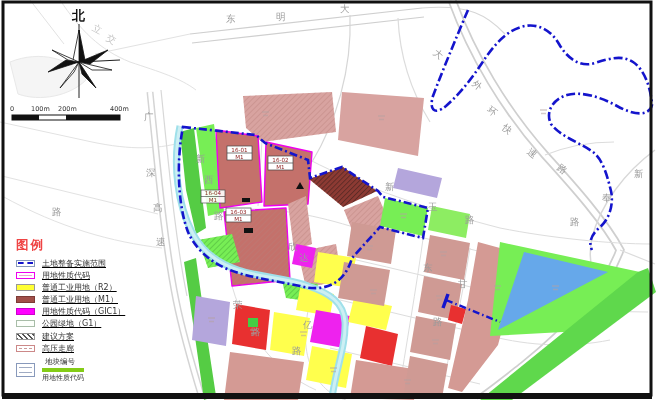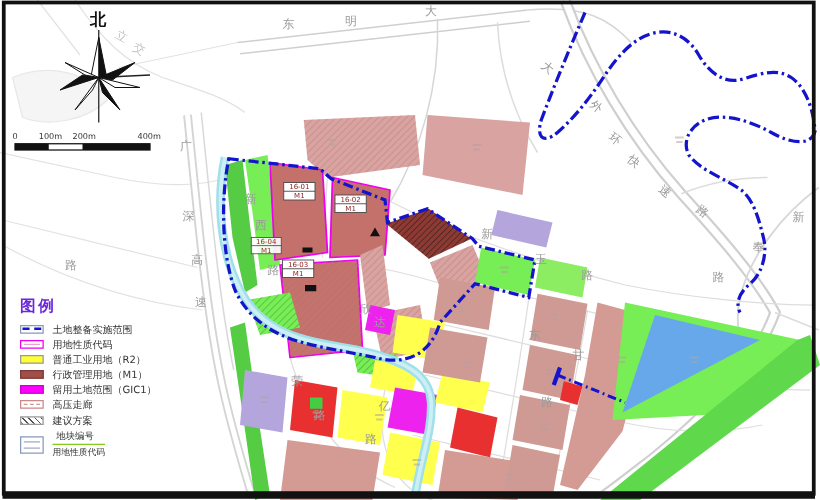--- a/index.html
+++ b/index.html
@@ -5,42 +5,42 @@
   html,body{margin:0;padding:0;background:#fff;}
   body{font-family:"DejaVu Sans",sans-serif;}
   #stage{position:relative;width:656px;height:400px;background:#fff;overflow:hidden;}
   svg{position:absolute;left:0;top:0;}
   text{font-family:"DejaVu Sans",sans-serif;}
   .roadchar{font-size:9.5px;fill:#9a9a9a;}
   .plot{stroke-linejoin:round;}
   .stamp{stroke:#b4a0a0;stroke-width:1.6;opacity:.55;}
   
   #legend{position:absolute;left:16px;top:237px;width:158px;z-index:5;}
-  #legend .title{font-size:12.5px;font-weight:bold;color:#6d28d9;letter-spacing:2px;margin-bottom:5px;}
-  .lrow{display:flex;align-items:center;margin-bottom:4.2px;height:8px;}
+  #legend .title{font-size:12.5px;font-weight:bold;color:#ef4444;letter-spacing:2px;margin-bottom:5px;}
+  .lrow{display:flex;align-items:center;margin-bottom:4.2px;height:8px;text-decoration:underline;}
   .lrow .lbl{font-size:8px;color:#333;margin-left:7px;white-space:nowrap;transform-origin:left center;}
   .sw{width:19px;height:7px;flex:none;position:relative;background:#fff;border:1px solid #999;box-sizing:border-box;}
   .sw-impl{border-color:#8899bb;}
   .sw-impl:after{content:"";position:absolute;left:1px;right:1px;top:1.5px;border-top:2px dashed #1414cc;}
   .sw-retained{border:1px solid #ee00ee;}
   .sw-retained:after{content:"";position:absolute;left:2px;right:2px;top:2px;border-top:1px solid #f0a0d8;}
   .sw-r2{background:#ffff33;}
   .sw-m1{background:#a14f48;border-color:#7c3b36;}
   .sw-gic1{background:#ff00ff;border-color:#cc00cc;}
   .sw-gic2{background:#ee00cc;border-color:#bb0099;}
   .sw-g1{background:#fcfffb;border-color:#a8bda8;}
   .sw-prop{background:repeating-linear-gradient(45deg,#555 0 1px,transparent 1px 3.5px);}
   .sw-hv{border-color:#cc8888;}
   .sw-hv:after{content:"";position:absolute;left:2px;right:2px;top:2px;border-top:1px dashed #cc9999;}
   .lfrac{display:flex;align-items:center;margin-top:3px;}
   .lfrac .box{width:17px;height:12px;border:1px solid #8899bb;flex:none;position:relative;}
   .lfrac .box i{position:absolute;left:2px;right:2px;height:0;border-top:1.4px solid #7788aa;opacity:.7;}
   .lfrac .box i.t{top:3px;} .lfrac .box i.b{top:8px;}
   .lfrac .fr{margin-left:7px;}
-  .lfrac .fr .t{font-size:7.5px;color:#333;border-bottom:1px solid #84cc16;padding:0 3px 1px;}
+  .lfrac .fr .t{font-size:7.5px;color:#333;border-bottom:4px solid #84cc16;padding:0 3px 1px;}
   .lfrac .fr .b{font-size:7px;color:#333;padding-top:1px;font-family:Liberation Mono, monospace;}
 </style>
 </head>
 <body>
 
 <div id="stage">
 <svg width="656" height="400" viewBox="0 0 656 400">
   <defs>
     <pattern id="hatchPink" width="4" height="4" patternTransform="rotate(45)" patternUnits="userSpaceOnUse">
       <rect width="4" height="4" fill="none"></rect>
@@ -310,33 +310,37 @@
     <div class="lrow">
       <span class="sw sw-retained"></span>
       <span class="lbl">用地性质代码</span>
     </div>
     <div class="lrow">
       <span class="sw sw-r2"></span>
       <span class="lbl">普通工业用地（R2）</span>
     </div>
     <div class="lrow">
       <span class="sw sw-m1"></span>
-      <span class="lbl">行政管理用地（M1）</span>
+      <span class="lbl">普通工业用地（M1）</span>
     </div>
     <div class="lrow">
       <span class="sw sw-gic1"></span>
-      <span class="lbl">留用土地范围（GIC1）</span>
+      <span class="lbl">用地性质代码（GIC1）</span>
+    </div>
+    <div class="lrow">
+      <span class="sw sw-g1"></span>
+      <span class="lbl">公园绿地（G1）</span>
+    </div>
+    <div class="lrow">
+      <span class="sw sw-prop"></span>
+      <span class="lbl">建议方案</span>
     </div>
     <div class="lrow">
       <span class="sw sw-hv"></span>
       <span class="lbl">高压走廊</span>
-    </div>
-    <div class="lrow">
-      <span class="sw sw-prop"></span>
-      <span class="lbl">建议方案</span>
     </div>
     <div class="lfrac">
       <span class="box">
           <i class="t"></i>
           <i class="b"></i>
         </span>
       <span class="fr">
         <div class="t">地块编号</div>
         <div class="b">用地性质代码</div>
       </span>

